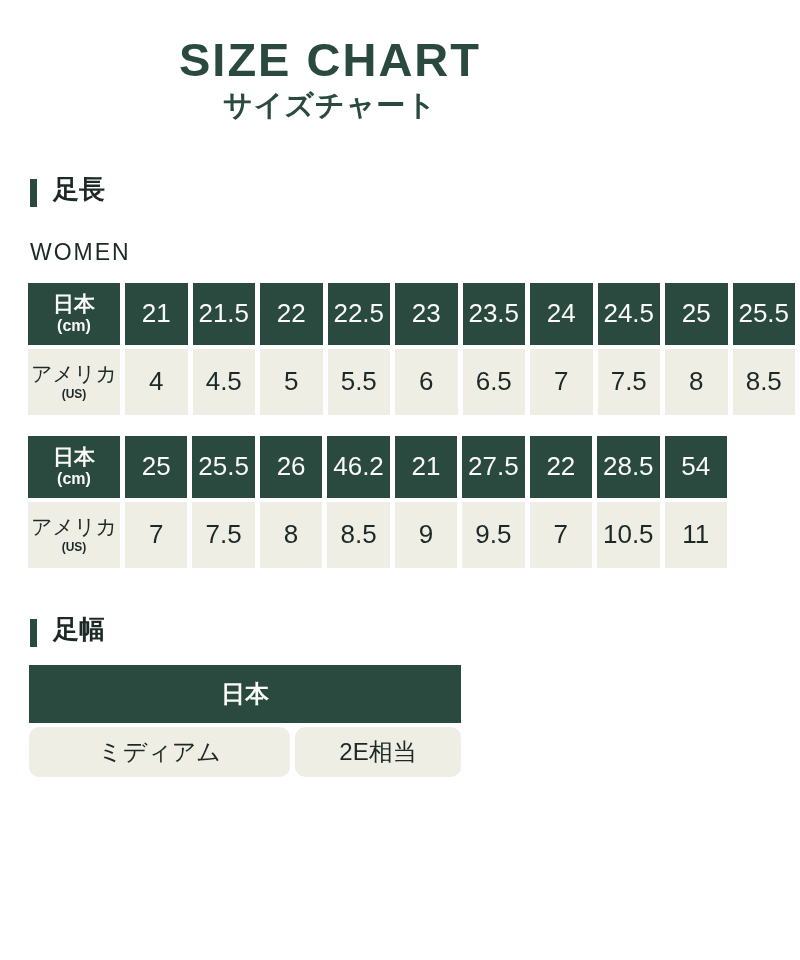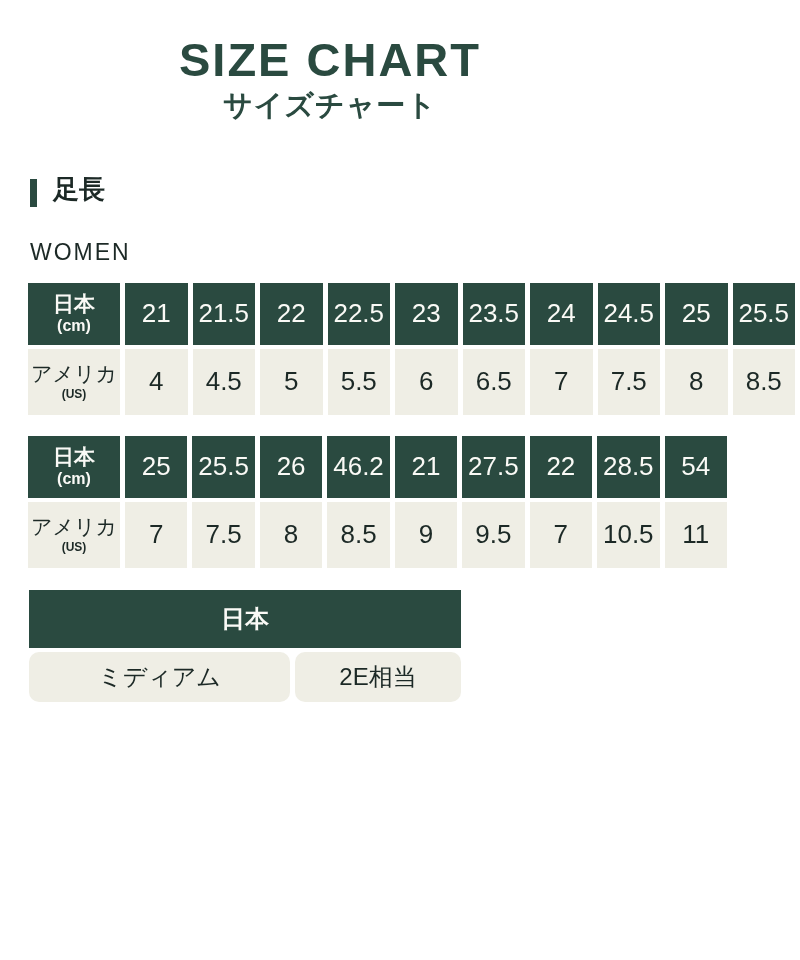--- a/index.html
+++ b/index.html
@@ -191,20 +191,24 @@
       <td>8.5</td>
       <td>9</td>
       <td>9.5</td>
       <td>7</td>
       <td>10.5</td>
       <td>11</td>
     </tr>
   </tbody>
     </table>
 
+  <div class="section-header fw">
+    <span class="section-bar"></span>
+    <span>足幅</span>
+  </div>
 
   <table class="width-table">
     <colgroup>
       <col class="wt-col1">
         <col class="wt-col2">
     </colgroup>
     <tbody>
         <tr>
       <th colspan="2">日本</th>
     </tr>

